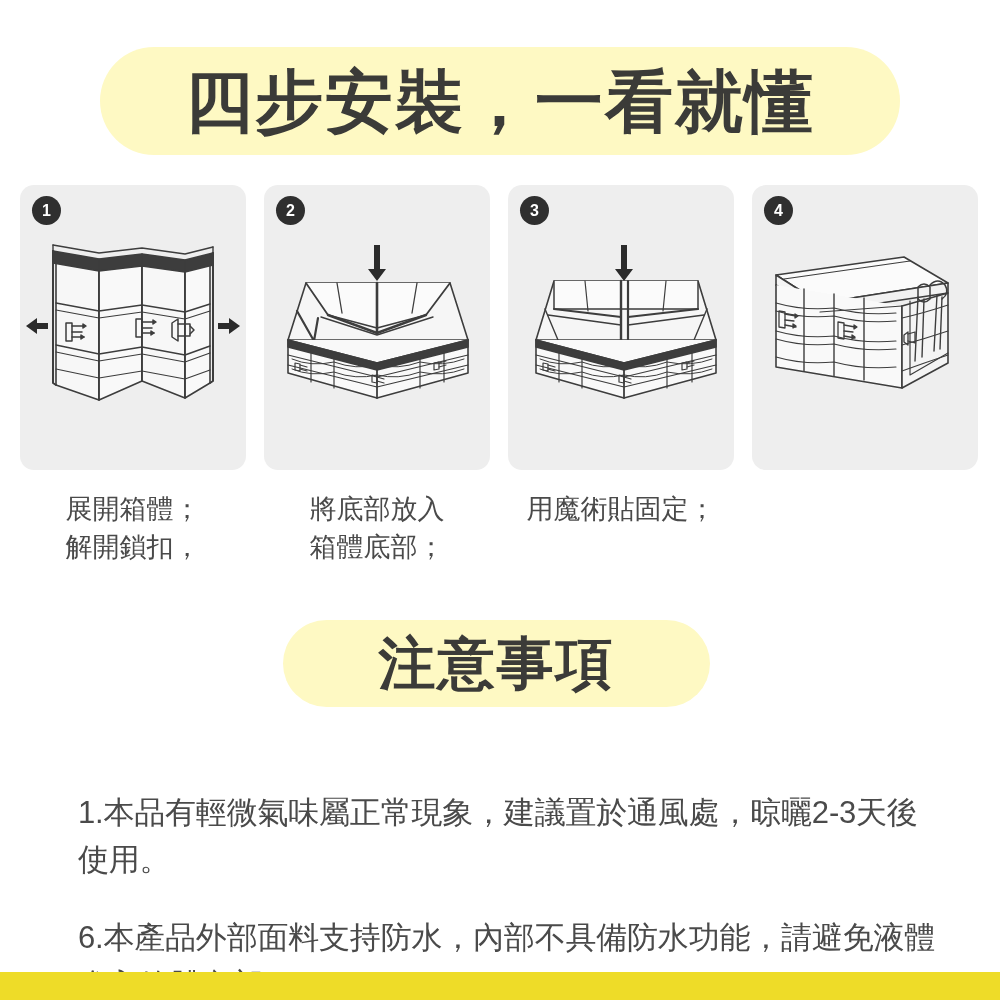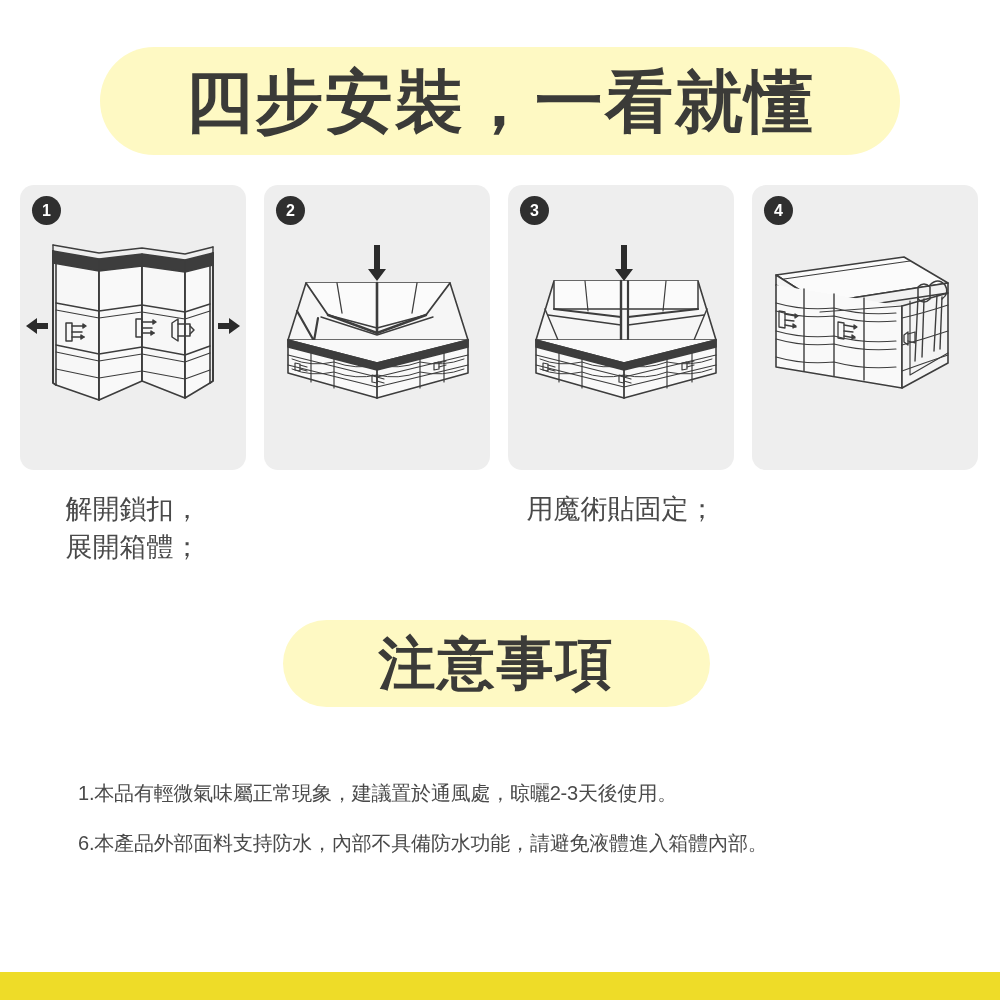--- a/index.html
+++ b/index.html
@@ -107,21 +107,21 @@
 
   
   #notes {
     position: absolute;
     left: 78px;
     top: 758px;
     width: 868px;
   }
   .note {
     color: #4a4a4a;
-    font-size: 20px;
+    font-size: 31px;
     line-height: 1.52;
     margin-bottom: 16px;
     letter-spacing: -0.2px;
   }
 
   
   #bottom-bar {
     position: absolute;
     left: 0;
     top: 972px;
@@ -189,22 +189,22 @@
         <g fill="#2b2b2b">
           <path d="M6,141 L17,133 L17,138 L28,138 L28,144 L17,144 L17,149 Z"></path>
         </g>
 
         <g fill="#2b2b2b">
           <path d="M220,141 L209,133 L209,138 L198,138 L198,144 L209,144 L209,149 Z"></path>
         </g>
       </svg>
     </div>
     <div class="step-caption">
+      <span class="cap-line">展開箱體；</span>
       <span class="cap-line">解開鎖扣，</span>
-      <span class="cap-line">展開箱體；</span>
     </div>
   </div>
 
   <div class="step">
     <div class="step-card">
       <div class="step-badge">2</div>
       <svg class="step-art" viewBox="0 0 226 285">
 
         <g fill="#2b2b2b">
           <path d="M110,60 L116,60 L116,84 L122,84 L113,96 L104,84 L110,84 Z"></path>
@@ -247,20 +247,24 @@
           <g stroke-width="1.2">
             <path d="M108,190 L108,197 L113,198 L113,191 Z"></path>
             <path d="M113,192 L120,194 M113,196 L120,198"></path>
           </g>
           <g stroke-width="1.2">
             <path d="M170,178 L170,185 L175,184 L175,177 Z"></path>
             <path d="M175,178 L182,176 M175,182 L182,180"></path>
           </g>
         </g>
       </svg>
+    </div>
+    <div class="step-caption">
+      <span class="cap-line">將底部放入</span>
+      <span class="cap-line">箱體底部；</span>
     </div>
   </div>
 
   <div class="step">
     <div class="step-card">
       <div class="step-badge">3</div>
       <svg class="step-art" viewBox="0 0 226 285">
 
         <g fill="#2b2b2b">
           <path d="M113,60 L119,60 L119,84 L125,84 L116,96 L107,84 L113,84 Z"></path>

